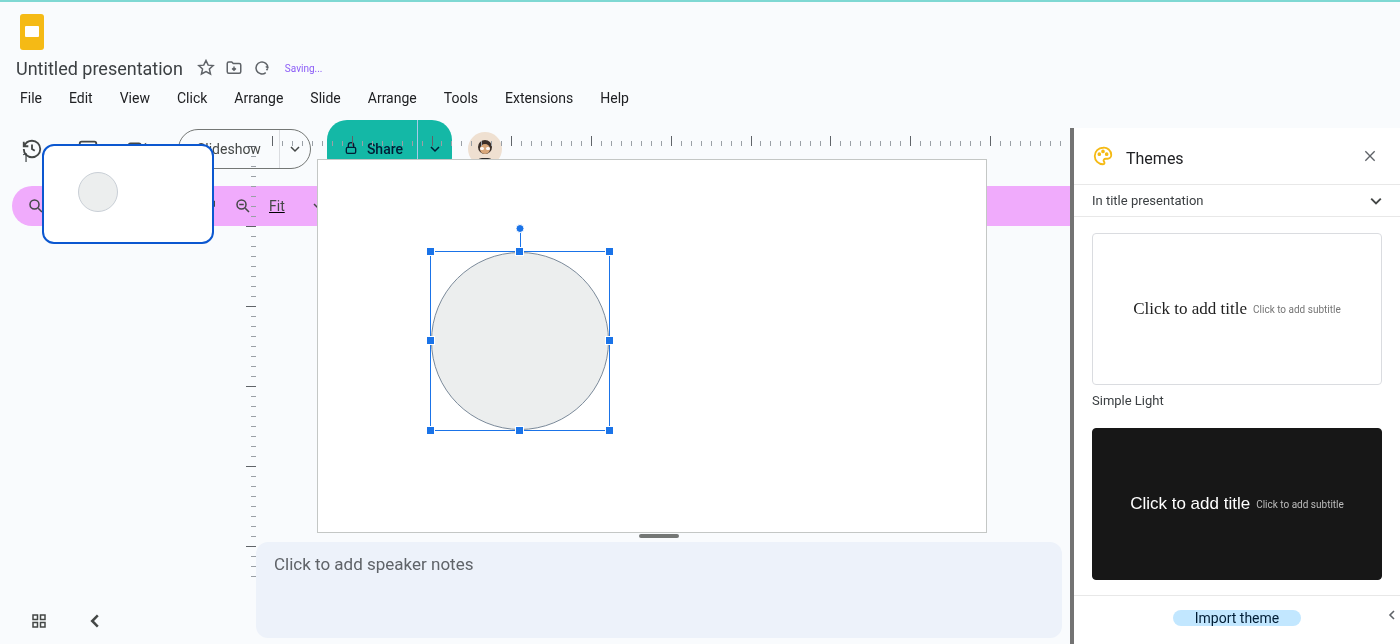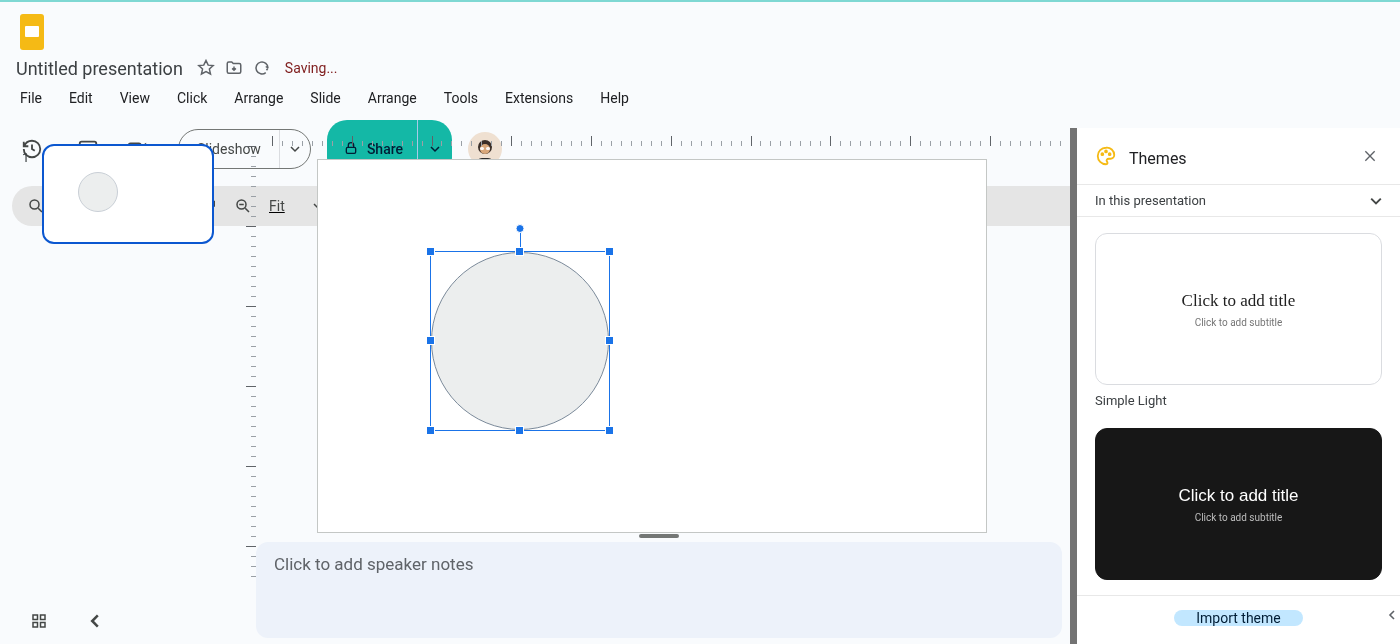--- a/index.html
+++ b/index.html
@@ -6,39 +6,39 @@
   body { font-family: "Google Sans", Roboto, Arial, sans-serif; background: #f9fbfd; width: 1400px; height: 644px; overflow: hidden; position: relative; }
   .top-strip { height: 2px; background: #7fd8d3; }
 
   
   .header { display: flex; align-items: flex-start; padding: 4px 12px 0 12px; flex-direction: column; }
   .logo { width: 40px; height: 40px; display: flex; align-items:center; justify-content:center; margin-top: 6px; margin-right: 16px; }
   .title-block { flex: 0 0 auto; display: flex; flex-direction: column; }
   .title-row { display: flex; align-items: center; gap: 10px; height: 32px; }
   .doc-title { font-size: 18px; color: #3c4043; padding: 2px 4px; border-radius: 4px; }
   .title-icon { color: #5f6368; display:flex; align-items:center; }
-  .saving { font-size: 14px; color: #7f1d1d; margin-left: 4px; }
+  .saving { font-size: 10px; color: #8b5cf6; margin-left: 4px; }
   .menubar { display: flex; gap: 11px; margin-top: 2px; }
   .menu-item { font-size: 14px; color: #202124; padding: 4px 8px; border-radius: 4px; cursor: pointer; }
   .header-spacer { flex: 1; }
   .header-actions { display: flex; align-items: center; gap: 16px; margin-top: 10px; margin-right: 4px; }
   .icon-btn { width: 40px; height: 40px; display:flex; align-items:center; justify-content:center; border-radius: 20px; cursor: pointer; color:#444746; }
   .cam-group { display:flex; align-items:center; gap:2px; color:#444746; }
   .slideshow-group { display:flex; align-items:center; border:1px solid #747775; border-radius: 20px; height: 40px; overflow:hidden; }
   .slideshow-btn { padding: 0 18px; font-size: 14px; color:#444746; display:flex; align-items:center; height:100%; cursor:pointer; }
   .slideshow-caret { border-left:1px solid #dadce0; padding: 0 10px; display:flex; align-items:center; height:100%; cursor:pointer; color:#444746; }
   .share-group { display:flex; align-items:center; background:#14b8a6; border-radius: 20px; height: 58px; overflow:hidden; }
   .share-btn { display:flex; align-items:center; gap:8px; padding: 0 14px 0 16px; font-size: 14px; color:#001d35; cursor:pointer; font-weight:500; }
   .share-caret { border-left:1px solid #a8cae8; padding: 0 12px; display:flex; align-items:center; height:100%; cursor:pointer; color:#001d35; }
   .avatar { width: 34px; height: 34px; border-radius: 50%; background: #efe0d1; overflow:hidden; position:relative; cursor:pointer; }
   .avatar svg { position:absolute; bottom:-2px; left:50%; transform:translateX(-50%); }
 
   
   .toolbar-row { display:flex; align-items:center; padding: 8px 12px; gap: 8px; }
-  .toolbar-pill { background:#e5e5e5; border-radius: 24px; height: 40px; display:flex; align-items:center; padding: 0 8px; gap: 2px; text-decoration: underline; }
+  .toolbar-pill { background:#f0abfc; border-radius: 24px; height: 40px; display:flex; align-items:center; padding: 0 8px; gap: 2px; text-decoration: underline; }
   .toolbar-main { flex: 1; }
   .tool-btn { min-width: 32px; height: 32px; display:flex; align-items:center; justify-content:center; border-radius: 4px; cursor:pointer; color:#444746; padding: 0 4px; }
   .tool-btn.active { background:#d3e3fd; color:#0b57d0; border-radius:6px; }
   .tool-sep { width:1px; height:22px; background:#c4c7c5; margin: 0 4px; }
   .zoom-sel { display:flex; align-items:center; gap:28px; border-radius:4px; padding: 4px 8px; cursor:pointer; color:#444746; font-size:14px; }
   .with-caret { display:flex; align-items:center; gap:1px; }
 
   
   .body { display:flex; position:absolute; top:128px; bottom:0; left:0; right:0; }
   .filmstrip { width: 236px; padding: 16px 12px; position:relative; }
@@ -65,27 +65,27 @@
   .circle-shape { width:100%; height:100%; border-radius:50%; background:#eceeee; border:1px solid #7b8a9a; }
   .sel-box { position:absolute; inset:-1px; border:1px solid #1a73e8; }
   .sel-handle { position:absolute; width:9px; height:9px; background:#1a73e8; border:1px solid #fff; }
   .sel-rotate { position:absolute; left:50%; top:-28px; transform:translateX(-50%); width:9px; height:9px; background:#1a73e8; border-radius:50%; border:1px solid #fff; }
   .sel-rotate-line { position:absolute; left:50%; top:-20px; width:1px; height:20px; background:#1a73e8; }
 
   .speaker-notes { position:absolute; left:20px; right:8px; bottom:6px; height:96px; background:#edf2fa; border-radius: 12px; padding: 12px 18px; color:#5f6368; font-size:17px; cursor:text; }
   .notes-handle { position:absolute; left:50%; top:-8px; transform:translateX(-50%); width:40px; height:4px; border-radius:2px; background:#747775; }
 
   
-  .themes-panel { width:330px; background:white; border-left:7px solid #737373; display:flex; flex-direction:column; position:relative; }
+  .themes-panel { width:330px; background:white; border-left:4px solid #737373; display:flex; flex-direction:column; position:relative; }
   .themes-header { display:flex; align-items:center; gap:12px; padding: 16px 18px 12px 18px; }
   .themes-title { font-size:16px; color:#202124; flex:1; }
   .themes-close { cursor:pointer; color:#5f6368; padding:4px; }
   .themes-filter { display:flex; align-items:center; justify-content:space-between; padding: 8px 18px; font-size:13px; color:#3c4043; cursor:pointer; border-top:1px solid #e8e8e8; border-bottom:1px solid #e8e8e8; }
   .themes-list { flex:1; overflow:auto; padding: 16px 18px; }
-  .theme-card { border:1px solid #dadce0; border-radius:12px; height:152px; display:flex; flex-direction:column; align-items:center; justify-content:center; gap:6px; cursor:pointer; margin-bottom:8px; }
+  .theme-card { border:1px solid #dadce0; border-radius:4px; height:152px; display:flex; align-items:center; justify-content:center; gap:6px; cursor:pointer; margin-bottom:8px; }
   .theme-card .ttitle { font-family: Georgia, serif; font-size:17px; color:#212121; }
   .theme-card .tsub { font-size:10px; color:#757575; }
   .theme-card.dark { background:#171717; border-color:#171717; }
   .theme-card.dark .ttitle { color:#fff; font-family: Arial, sans-serif; font-weight:400; font-size:17px; }
   .theme-card.dark .tsub { color:#bdbdbd; }
   .theme-name { font-size:13px; color:#3c4043; margin-bottom:20px; }
   .themes-footer { padding: 14px 0 18px 0; display:flex; justify-content:center; border-top:1px solid #e8e8e8; }
   .import-btn { background:#c2e7ff; border-radius:20px; padding: 0 22px; font-size:14px; color:#001d35; cursor:pointer; }
   .side-collapse { position:absolute; right:0; bottom:14px; width:16px; height:30px; display:flex; align-items:center; justify-content:center; color:#5f6368; cursor:pointer; }
 </style>
@@ -521,21 +521,21 @@
             <circle cx="8" cy="10" r="1" fill="#f5ba15"></circle>
             <circle cx="12" cy="7" r="1" fill="#f5ba15"></circle>
             <circle cx="16" cy="10" r="1" fill="#f5ba15"></circle>
           </svg></span>
       <span class="themes-title">Themes</span>
       <span class="themes-close"><svg width="16" height="16" viewBox="0 0 24 24" stroke="#5f6368" stroke-width="2">
             <path d="M5 5l14 14M19 5L5 19"></path>
           </svg></span>
     </div>
     <div class="themes-filter">
-      <span>In this presentation</span>
+      <span>In title presentation</span>
       <svg width="12" height="12" viewBox="0 0 10 10">
           <path d="M1 3l4 4 4-4" fill="none" stroke="#444746" stroke-width="1.6"></path>
         </svg>
     </div>
     <div class="themes-list">
       <div class="theme-card">
         <div class="ttitle">Click to add title</div>
         <div class="tsub">Click to add subtitle</div>
       </div>
       <div class="theme-name">Simple Light</div>

